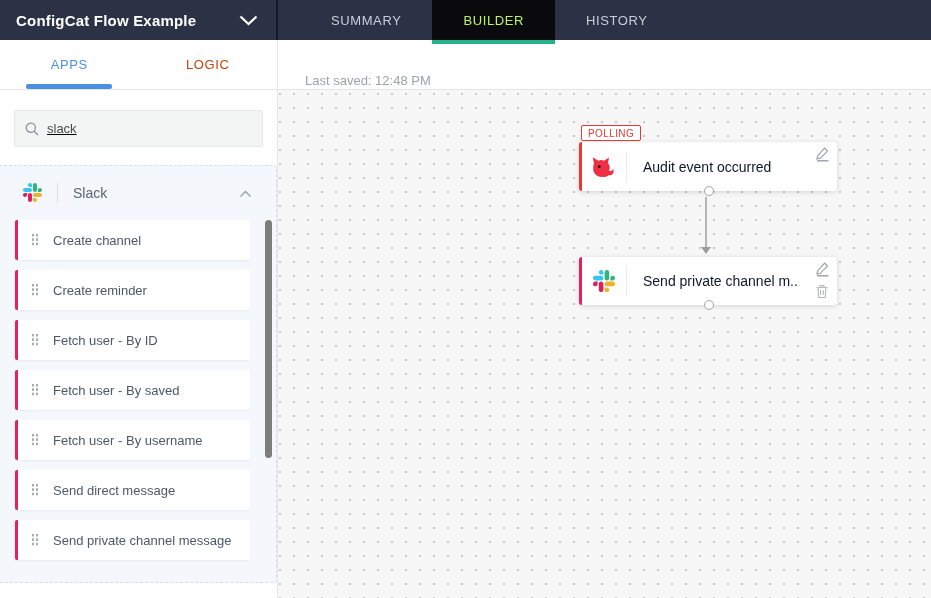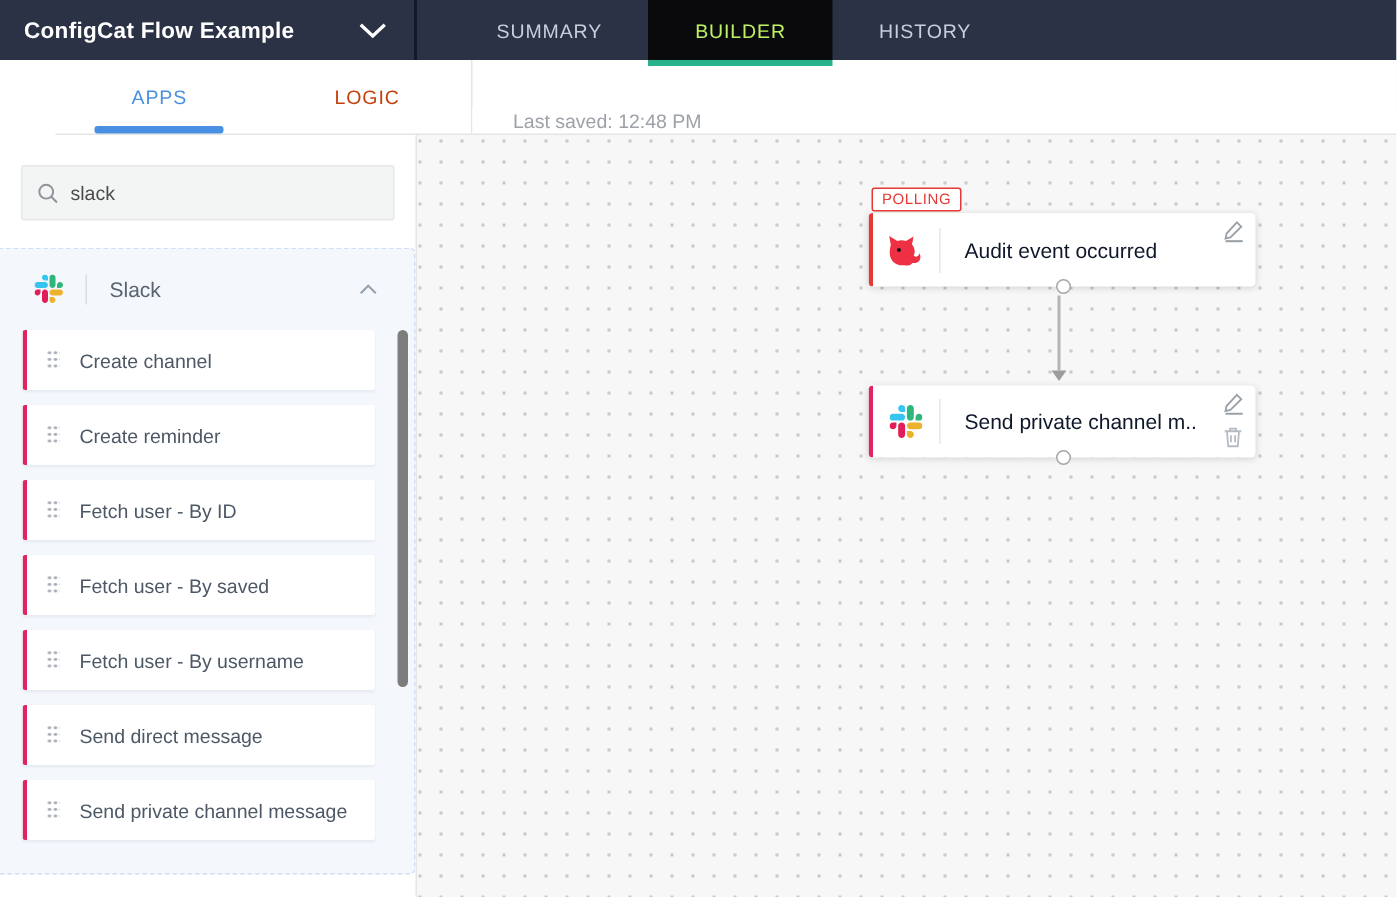--- a/index.html
+++ b/index.html
@@ -17,32 +17,32 @@
   .topbar-tabs { display:flex; margin-left:22px; }
   .htab { color:#c9cedb; font-size:13px; letter-spacing:.6px; display:flex; align-items:center;
           padding:0 31px; cursor:pointer; position:relative; }
   .htab.active { background:#0a0a0c; color:#bef264; }
   .htab.active::after { content:""; position:absolute; left:0; right:0; bottom:-4px;
                         height:4px; background:#26b28c; z-index:6; }
 
   
   .row2 { height:50px; display:flex; background:#fff; }
   .row2-left { width:278px; flex:0 0 278px; display:flex; border-right:1px solid #e3e5e7;
-               border-bottom:1px solid #e3e5e7;margin-left:37px; }
+               border-bottom:1px solid #e3e5e7; }
   .stab { flex:1; display:flex; align-items:center; justify-content:center; font-size:13px;
           letter-spacing:.6px; color:#c2410c; position:relative; cursor:pointer; }
   .stab.active { color:#4a90e2; }
   .stab.active::after { content:""; position:absolute; bottom:0; left:50%;
           transform:translateX(-50%); width:86px; height:5px; background:#4a90e2;
           border-radius:2px; }
   .row2-right { flex:1; display:flex; align-items:center; padding-left:27px;
                 color:#9da1a8; font-size:13px; border-bottom:1px solid #e3e5e7; background:#fff;margin-top:32px; }
 
   
-  .body { display:flex; height:508px; }
+  .body { display:flex; height:508px;text-decoration:underline; }
   .sidebar { width:278px; flex:0 0 278px; background:#fff; border-right:1px solid #e3e5e7;
              position:relative; overflow:hidden; }
 
   .search { margin:20px 14px 0; height:37px; background:#f3f4f4; border:1px solid #e7e8e9;
             border-radius:2px; display:flex; align-items:center; padding:0 10px; }
   .search input { border:none; background:transparent; font-size:13px; color:#4a4a4a;
                   outline:none; width:100%; font-family:inherit; }
   .search svg { margin-right:8px; flex:0 0 auto; }
 
   .group { position:absolute; top:75px; left:-5px; right:0px; bottom:15px;

